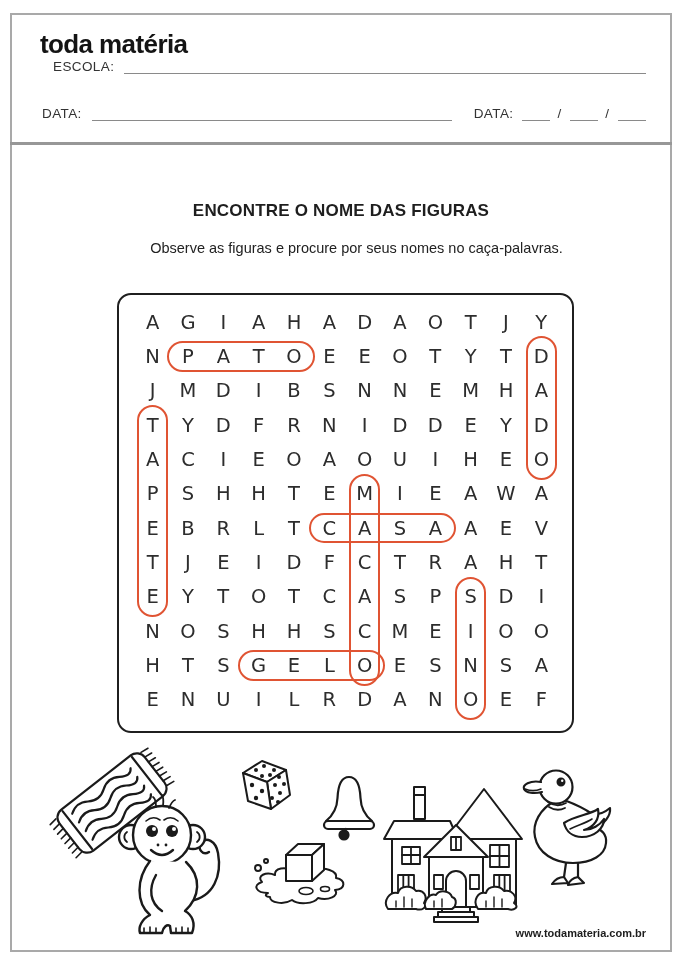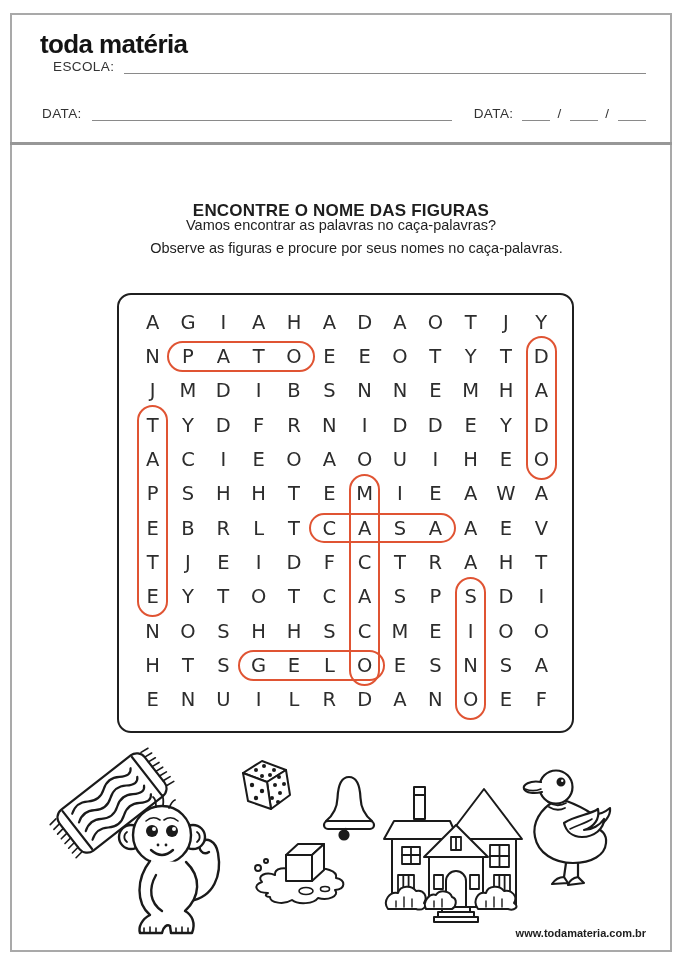--- a/index.html
+++ b/index.html
@@ -51,21 +51,20 @@
     <span class="date-blank"></span>
     <span class="date-slash">/</span>
     <span class="date-blank"></span>
     <span class="date-slash">/</span>
     <span class="date-blank"></span>
   </div>
 
   <div class="divider"></div>
 
   <h1 class="title">ENCONTRE O NOME DAS FIGURAS</h1>
-  <p class="subtitle sub1">Vamos encontrar as palavras no caça-palavras?</p>
   <p class="subtitle sub2">Observe as figuras e procure por seus nomes no caça-palavras.</p>
 
   <div class="puzzle-box">
     <div class="cells" id="cells">
         <span class="cell">A</span>
         <span class="cell">G</span>
         <span class="cell">I</span>
         <span class="cell">A</span>
         <span class="cell">H</span>
         <span class="cell">A</span>

